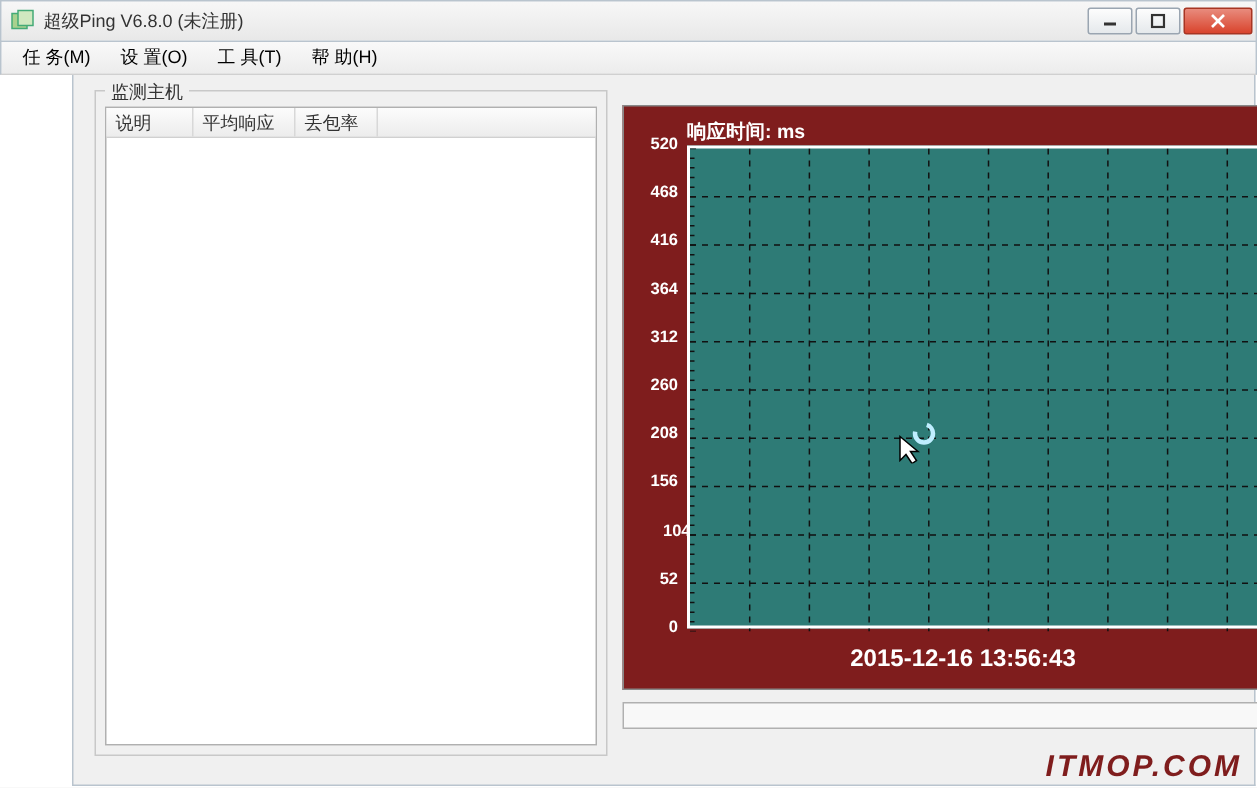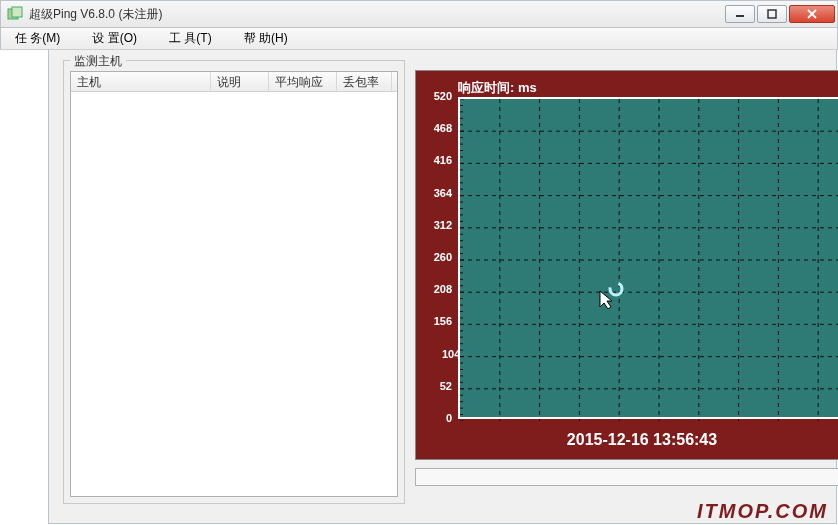--- a/index.html
+++ b/index.html
@@ -7,21 +7,21 @@
 
   
   .titlebar { height: 28px; background: linear-gradient(#f7f7f7,#e8e8e8); border: 1px solid #b9c4ce; display: flex; align-items: center; padding: 0 2px 0 6px; font-size: 12px; color: #333; }
   .titlebar .app-icon { width: 16px; height: 16px; margin-right: 6px; display: inline-flex; align-items: center; justify-content: center; }
   .titlebar .title-text { flex: 1; }
   .win-btns { display: flex; gap: 0; }
   .win-btn { width: 30px; height: 18px; border: 1px solid #9aa5b1; background: linear-gradient(#fdfdfd,#e5e9ec); display: flex; align-items: center; justify-content: center; font-size: 10px; color: #333; border-radius: 2px; margin-left: 2px; }
   .win-btn.close { width: 46px; background: linear-gradient(#e88b7d,#d9442d); border-color: #a73523; color: #fff; }
 
   
-  .menubar { height: 22px; background: linear-gradient(#f9f9f9,#ececec); border-left: 1px solid #b9c4ce; border-right: 1px solid #b9c4ce; border-bottom: 1px solid #d0d0d0; display: flex; align-items: center; padding: 0 4px; font-size: 12px; gap: 12px; }
+  .menubar { height: 22px; background: linear-gradient(#f9f9f9,#ececec); border-left: 1px solid #b9c4ce; border-right: 1px solid #b9c4ce; border-bottom: 1px solid #d0d0d0; display: flex; align-items: center; padding: 0 4px; font-size: 12px; }
   .menu-item { padding: 2px 10px; cursor: default; }
 
   
   .client { position: absolute; top: 50px; left: 1px; right: 1px; bottom: 1px; border: 1px solid #b9c4ce; border-top: none; background: #f0f0f0; margin-left: 47px; }
 
   
   .fieldset-left { position: absolute; top: 10px; left: 14px; width: 342px; height: 444px; border: 1px solid #c8c8c8; }
   .fieldset-label { position: absolute; top: -8px; left: 6px; background: #f0f0f0; padding: 0 4px; font-size: 12px; color: #333; }
   .listview { position: absolute; top: 10px; left: 6px; right: 6px; bottom: 6px; background: #fff; border: 1px solid #b0b0b0; }
   .lv-header { height: 20px; background: linear-gradient(#fcfcfc,#ececec); border-bottom: 1px solid #d0d0d0; display: flex; font-size: 12px; }
@@ -83,21 +83,20 @@
   <div class="menu-item">工 具(T)</div>
   <div class="menu-item">帮 助(H)</div>
 </div>
 
 <div class="client">
 
   <div class="fieldset-left">
     <div class="fieldset-label">监测主机</div>
     <div class="listview">
       <div class="lv-header">
-        <div class="lv-col" style="width:140px">主机</div>
         <div class="lv-col" style="width:58px">说明</div>
         <div class="lv-col" style="width:68px">平均响应</div>
         <div class="lv-col" style="width:55px;border-right:1px solid #d8d8d8">丢包率</div>
       </div>
       <div class="lv-body"></div>
     </div>
   </div>
 
   <div class="chart-wrap">
     <div class="chart-title">响应时间: ms</div>

